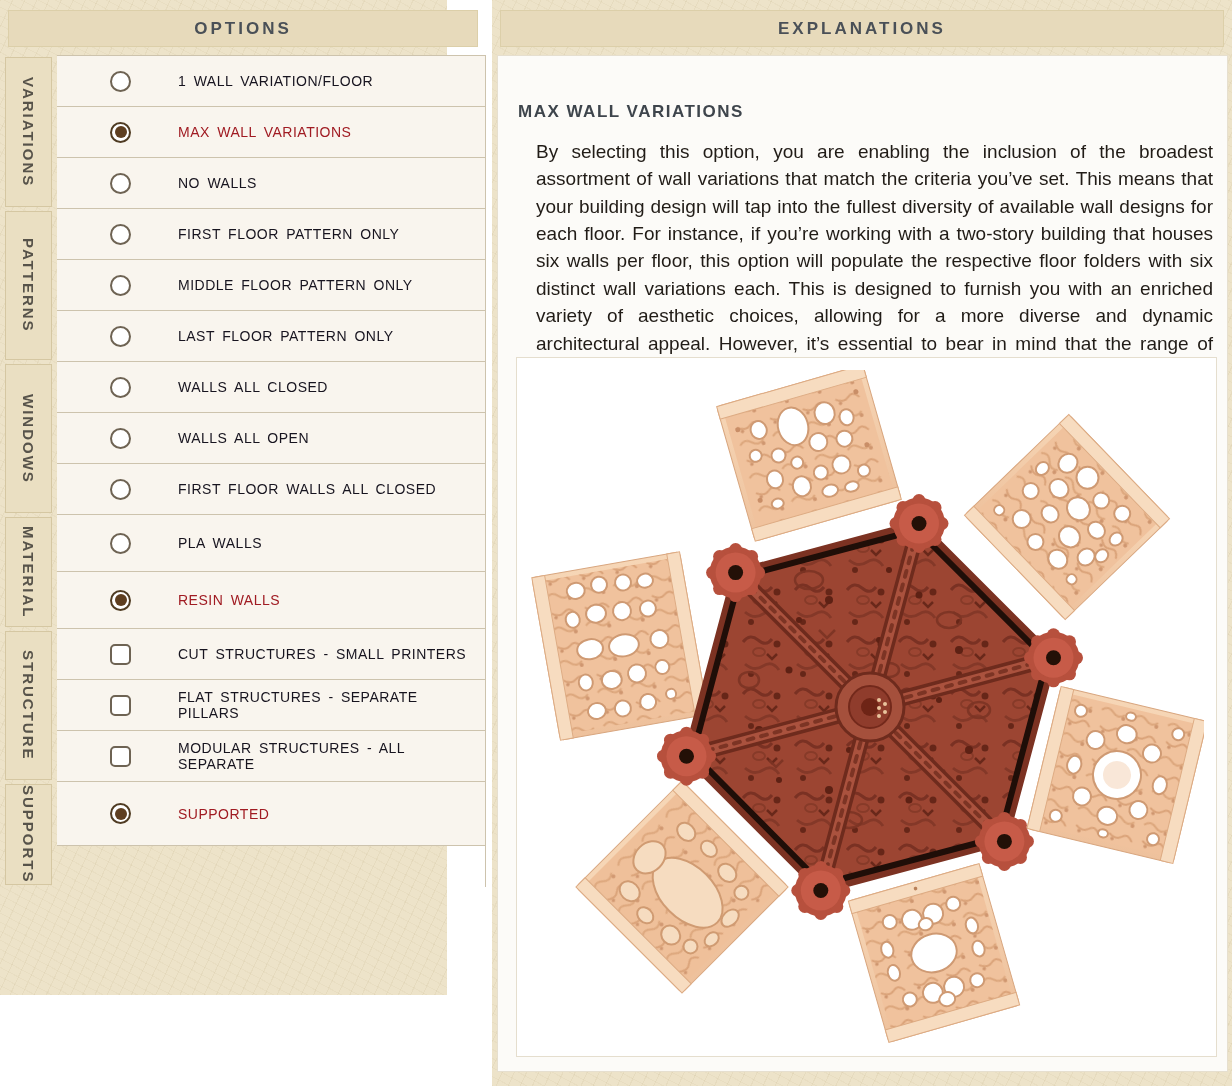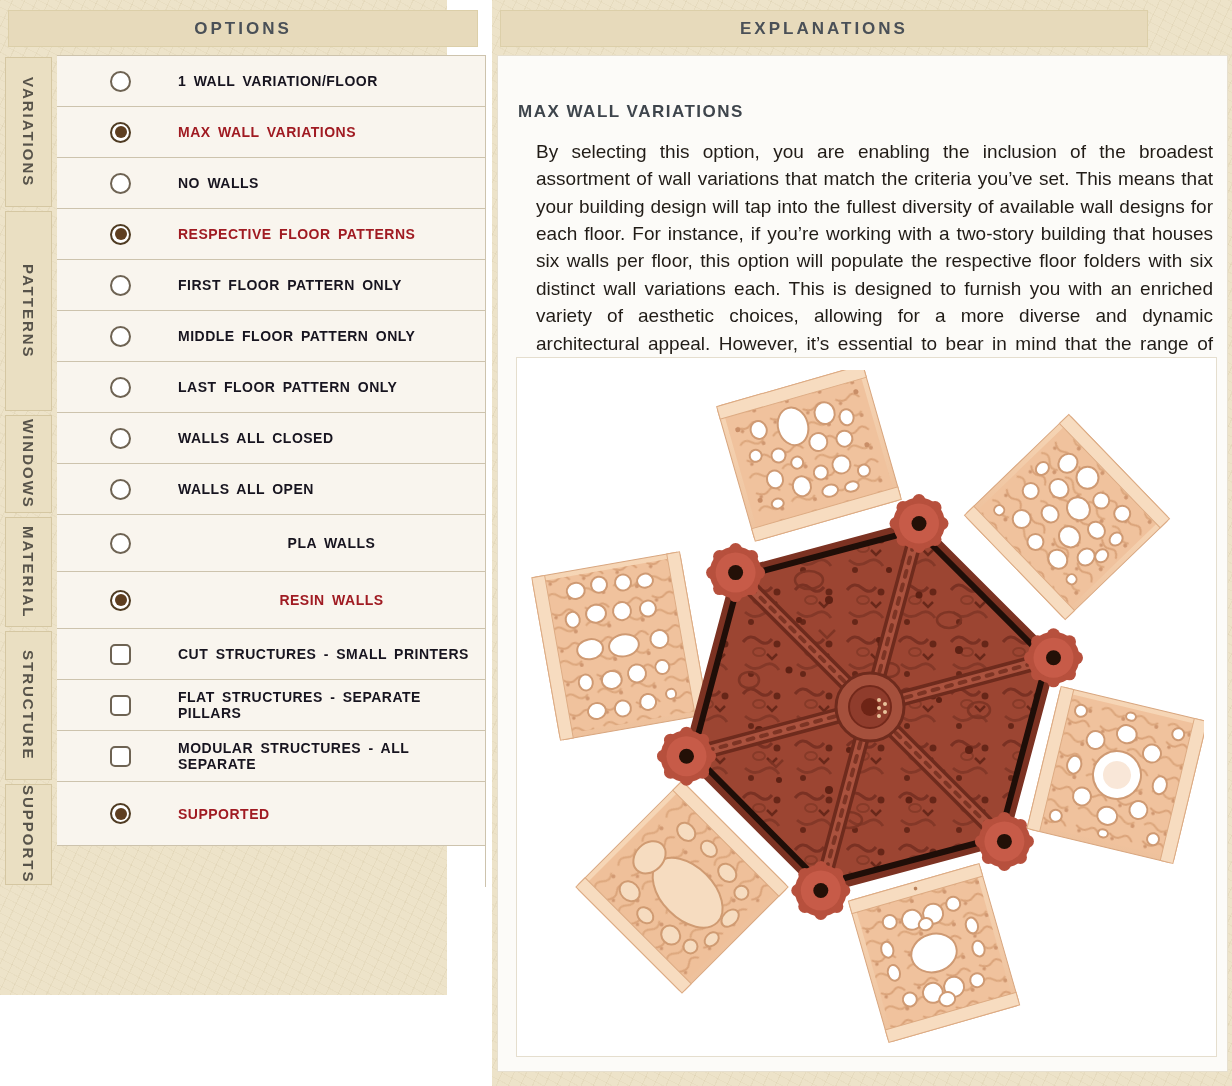--- a/index.html
+++ b/index.html
@@ -22,35 +22,35 @@
   .groups{position:absolute;left:0;top:55px;width:486px;}
   .group{display:flex;align-items:stretch;}
   .strip{width:45px;margin:2px 5px 2px 5px;background:#eadfc2;border:1px solid #d5c7a2;
          display:flex;align-items:center;justify-content:center;}
   .striptext{writing-mode:vertical-rl;font-weight:bold;font-size:15px;letter-spacing:2px;
              color:#57534a;white-space:nowrap;}
   .rows{flex:1;border-right:1px solid #cdc3ad;}
   .group:first-child .rows{border-top:1px solid #cdc3ad;}
   .row{position:relative;height:50px;background:#f9f5ee;border-bottom:1px solid #cdc3ad;
        display:flex;align-items:center;}
-  .group.g3 .row{height:56px;justify-content:center;}
+  .group.g3 .row{height:56px;}
   .group.g5 .row{height:63px;}
   .radio,.checkbox{position:absolute;left:53px;width:21px;height:21px;background:#ffffff;
        border:2px solid #6e6353;box-sizing:border-box;}
   .radio{border-radius:50%;}
   .checkbox{border-radius:5px;}
   .radio.sel{border-color:#4f3b22;}
   .radio.sel::after{content:"";position:absolute;inset:2.5px;border-radius:50%;background:#5e3e20;}
-  .optlabel{margin-left:121px;font-weight:bold;font-size:14px;letter-spacing:.5px;
+  .optlabel{margin-left:121px;font-weight:normal;font-size:14px;letter-spacing:.5px;
        word-spacing:3px;color:#17141f;}
   .optlabel.red{color:#a01b22;}
 
   
   .panel-right{position:absolute;left:492px;top:0;width:740px;height:1086px;}
-  .band-right{left:8px;top:10px;width:648px;height:37px;}
+  .band-right{left:8px;top:10px;width:724px;height:37px;}
   .content{position:absolute;left:5px;top:55px;width:731px;height:1017px;
        background:#fcfbf8;border:1px solid #e6dfcf;box-sizing:border-box;}
   .section-title{margin:46px 18px 0 20px;font-weight:bold;font-size:17px;
        letter-spacing:1.5px;color:#3e454c;}
   .bodytext{margin:16px 14px 0 38px;font-family:Liberation Sans, sans-serif;font-size:19px;
        line-height:1.44;text-align:justify;color:#211c17;}
   .imagebox{position:absolute;left:18px;top:301px;width:701px;height:700px;background:#ffffff;
        border:1px solid #e5dece;box-sizing:border-box;}
   .imagebox svg{position:absolute;left:12px;top:12px;}
 </style>
@@ -80,24 +80,20 @@
             <span class="optlabel">NO WALLS</span>
           </div>
         </div>
       </div>
       <div class="group g1">
         <div class="strip">
           <span class="striptext">PATTERNS</span>
         </div>
         <div class="rows">
           <div class="row">
-            <span class="radio sel"></span>
-            <span class="optlabel red">RESPECTIVE FLOOR PATTERNS</span>
-          </div>
-          <div class="row">
             <span class="radio"></span>
             <span class="optlabel">FIRST FLOOR PATTERN ONLY</span>
           </div>
           <div class="row">
             <span class="radio"></span>
             <span class="optlabel">MIDDLE FLOOR PATTERN ONLY</span>
           </div>
           <div class="row">
             <span class="radio"></span>
             <span class="optlabel">LAST FLOOR PATTERN ONLY</span>
@@ -109,20 +105,24 @@
           <span class="striptext">WINDOWS</span>
         </div>
         <div class="rows">
           <div class="row">
             <span class="radio"></span>
             <span class="optlabel">WALLS ALL CLOSED</span>
           </div>
           <div class="row">
             <span class="radio"></span>
             <span class="optlabel">WALLS ALL OPEN</span>
+          </div>
+          <div class="row">
+            <span class="radio"></span>
+            <span class="optlabel">FIRST FLOOR WALLS ALL CLOSED</span>
           </div>
         </div>
       </div>
       <div class="group g3">
         <div class="strip">
           <span class="striptext">MATERIAL</span>
         </div>
         <div class="rows">
           <div class="row">
             <span class="radio"></span>

